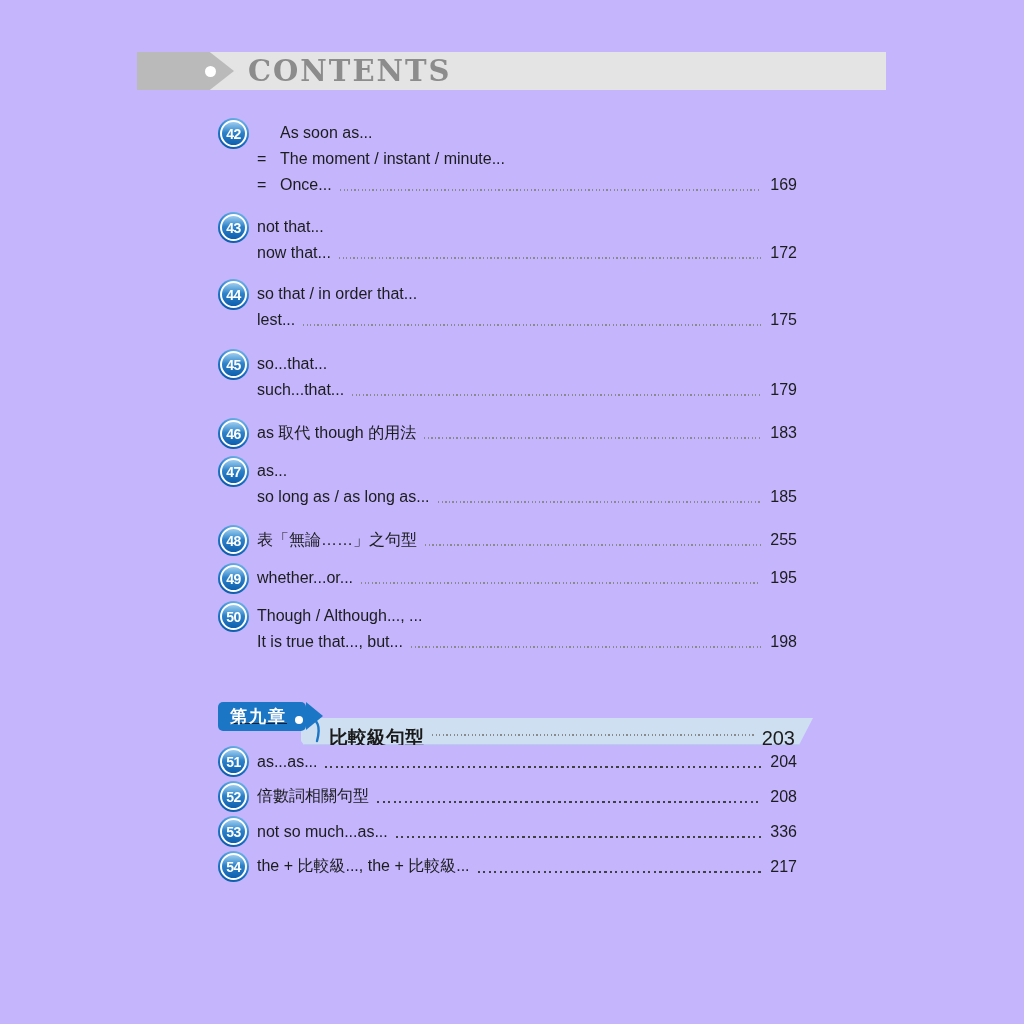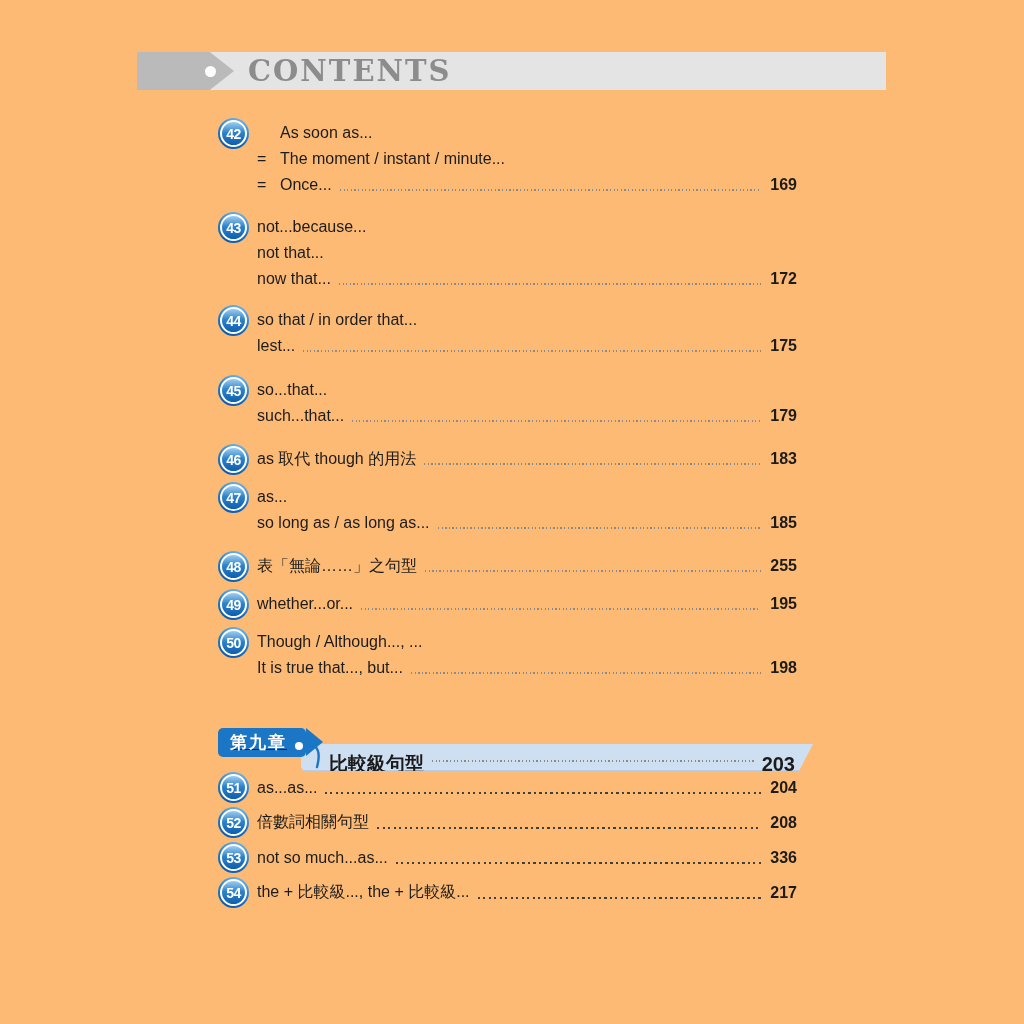--- a/index.html
+++ b/index.html
@@ -1,38 +1,38 @@
 <!DOCTYPE html>
 <html><head>
 <meta charset="utf-8">
 <title>Contents</title>
 <style>
   html,body{margin:0;padding:0;background:#fff;}
-  .canvas{position:relative;width:1024px;height:1024px;background:#fdba74;overflow:hidden;
+  .canvas{position:relative;width:1024px;height:1024px;background:#c4b5fd;overflow:hidden;
           font-family:"Liberation Sans","DejaVu Sans",sans-serif;color:#1c1c1c;}
 
   
   .banner{position:absolute;left:137px;top:52px;width:749px;height:38px;background:#e4e4e4;
           display:flex;align-items:center;}
   .banner-tag{position:absolute;left:0;top:0;width:97px;height:38px;background:#bababa;
           clip-path:polygon(0 0,75% 0,100% 50%,75% 100%,0 100%);}
   .banner-dot{position:absolute;left:68px;top:13.5px;width:11px;height:11px;border-radius:50%;background:#ffffff;}
   .banner-title{margin-left:111px;font-family:"DejaVu Serif","Liberation Serif",serif;font-weight:bold;
           font-size:29px;letter-spacing:2px;color:#8c8c8c;}
 
   
   .toc{position:absolute;left:218px;top:120px;width:579px;}
 
   .block{display:flex;}
   .badge-col{width:39px;flex:0 0 39px;}
   .lines{flex:1;min-width:0;}
   .line{display:flex;align-items:baseline;height:26px;line-height:26px;font-size:16px;}
   .prefix{flex:0 0 23px;width:23px;}
   .txt{white-space:pre;}
-  .page{font-weight:bold;min-width:30px;text-align:right;}
+  .page{font-weight:normal;min-width:30px;text-align:right;}
 
   .leader{flex:1;height:2px;align-self:flex-end;margin:0 6px 7px 8px;
           background:repeating-linear-gradient(90deg,#8a8a8a 0 1.3px,transparent 1.3px 3.6px);}
   .leader.coarse{background:repeating-linear-gradient(90deg,#404040 0 2px,transparent 2px 5.5px);margin-bottom:8px;}
 
   
   .badge{position:relative;width:31px;height:31px;border-radius:50%;margin-top:-2px;
          background:linear-gradient(200deg,#7cbcec,#1b76c6 55%,#0a53a2);
          display:flex;align-items:center;justify-content:center;}
   .badge::before{content:"";position:absolute;inset:2px;border-radius:50%;box-sizing:border-box;
@@ -103,23 +103,20 @@
     </div>
 
     <div class="block" style="margin-top:16px">
       <div class="badge-col">
           <div class="badge">
             <b>43</b>
           </div>
         </div>
       <div class="lines">
         <div class="line">
-            <span class="txt">not...because...</span>
-          </div>
-        <div class="line">
             <span class="txt">not that...</span>
           </div>
         <div class="line">
             <span class="txt">now that...</span>
             <span class="leader"></span>
             <span class="page">172</span>
           </div>
       </div>
     </div>
 

